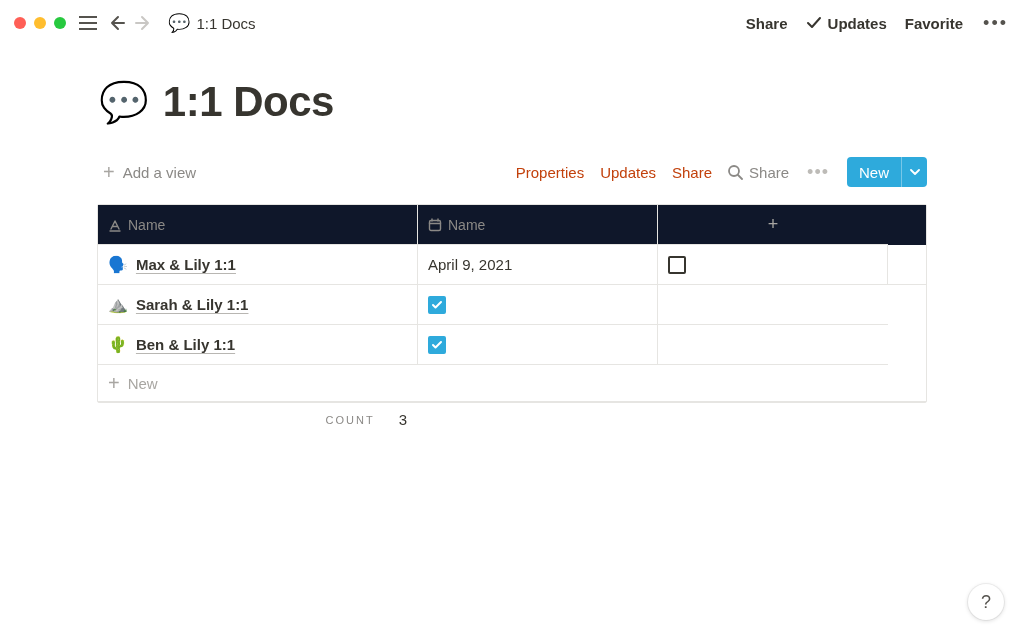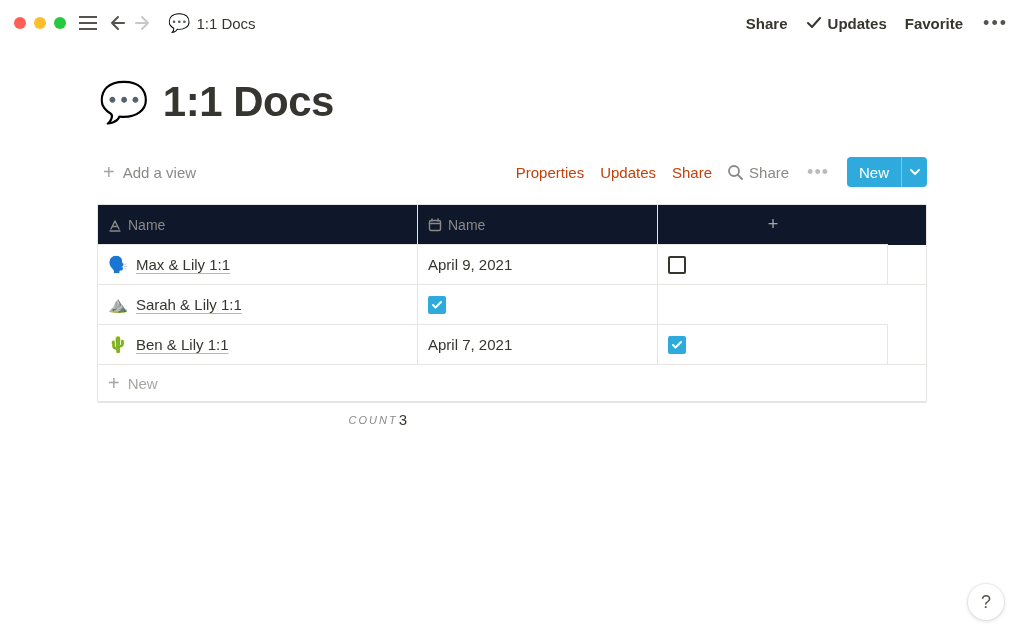--- a/index.html
+++ b/index.html
@@ -46,29 +46,29 @@
   .table { border:1px solid #e6e5e2; border-radius:2px; margin-top:12px; }
   .row { display:grid; grid-template-columns:320px 240px 230px 38px; min-height:40px; }
   .hdr { background:#0f172a; color:#8b8986; font-size:14px; }
   .hdr .cell { border-right:1px solid #e6e5e2; border-bottom:1px solid #e6e5e2; display:flex; align-items:center; padding:0 10px; gap:6px; }
   .hdr .cell:last-child { border-right:none; justify-content:center; cursor:pointer; }
   .body .row { min-height:40px; }
   .body .cell { border-right:1px solid #e6e5e2; border-bottom:1px solid #e6e5e2; display:flex; align-items:center; padding:0 10px; font-size:15px; }
   .body .cell:last-child { border-right:none; }
   .name-cell { gap:8px; }
   .row-icon { font-size:16px; line-height:1; }
-  .row-name { font-weight:400; text-decoration:underline; text-decoration-color:#b8b6b2; text-underline-offset:3px; cursor:pointer; }
+  .row-name { font-weight:700; text-decoration:underline; text-decoration-color:#b8b6b2; text-underline-offset:3px; cursor:pointer; }
   .chk { width:18px; height:18px; border:2px solid #37352f; border-radius:2px; display:flex; align-items:center; justify-content:center; cursor:pointer; }
   .chk.checked { background:#2eaadc; border-color:#2eaadc; }
   .chk.checked svg { display:block; }
   .chk svg { display:none; }
   .new-row { display:flex; align-items:center; gap:8px; color:#a8a6a2; padding:8px 10px; border-bottom:1px solid #e6e5e2; cursor:pointer; font-size:15px; }
   .footer { display:grid; grid-template-columns:320px 240px 230px 38px; }
   .footer .fcell { padding:8px 10px; font-size:12px; color:#8b8986; display:flex; align-items:center; justify-content:flex-end; }
-  .count-lbl { letter-spacing:2px; font-size:11px; text-transform:uppercase; margin-right:1px;font-style:italic; }
+  .count-lbl { letter-spacing:2px; font-size:11px; text-transform:uppercase; margin-right:24px; }
   .count-val { font-size:15px; color:#37352f; }
 
   
   .help { position:absolute; right:20px; bottom:20px; width:36px; height:36px; border-radius:50%; background:#fff; box-shadow:0 1px 4px rgba(0,0,0,0.15),0 0 0 1px rgba(0,0,0,0.05); display:flex; align-items:center; justify-content:center; font-size:18px; color:#55534e; cursor:pointer; }
 
   svg { display:block; }
 </style>
 </head>
 <body>
 
@@ -189,21 +189,20 @@
                 </svg>
               </div>
             </div>
             <div class="cell"></div>
           </div>
           <div class="row">
             <div class="cell name-cell">
               <span class="row-icon">🌵</span>
               <span class="row-name">Ben &amp; Lily 1:1</span>
             </div>
-            <div class="cell">April 7, 2021</div>
             <div class="cell">
               <div class="chk checked">
                 <svg width="12" height="12" viewBox="0 0 12 12">
                   <path d="M2 6l2.5 2.5L10 3" stroke="#fff" stroke-width="2" fill="none" stroke-linecap="round" stroke-linejoin="round"></path>
                 </svg>
               </div>
             </div>
             <div class="cell"></div>
           </div>
         </div>

